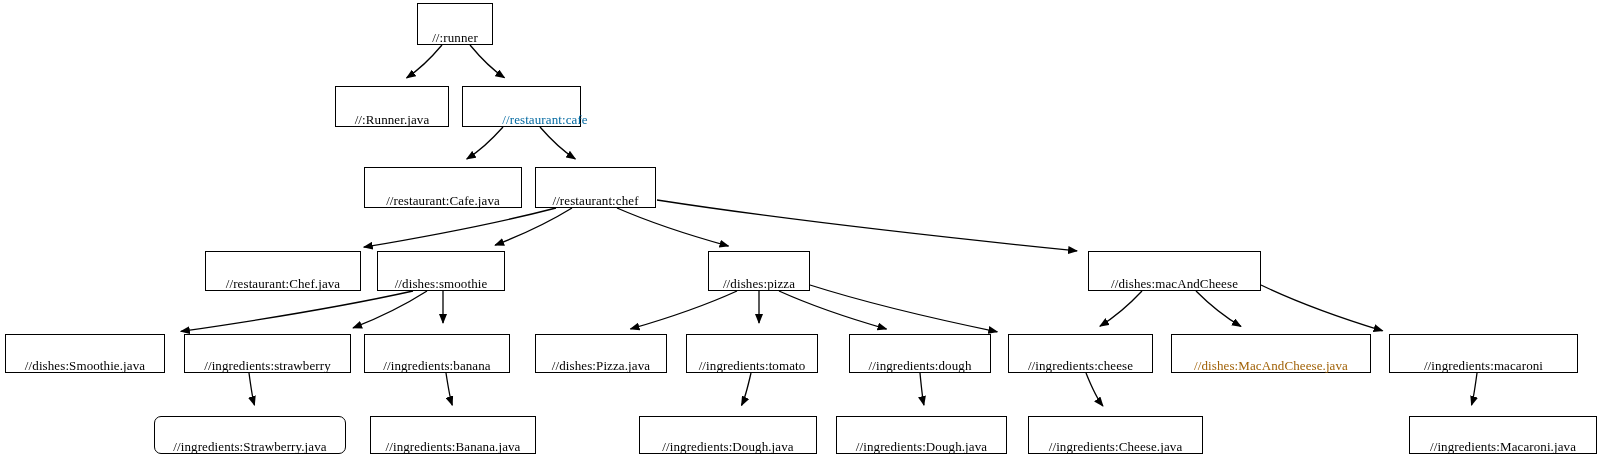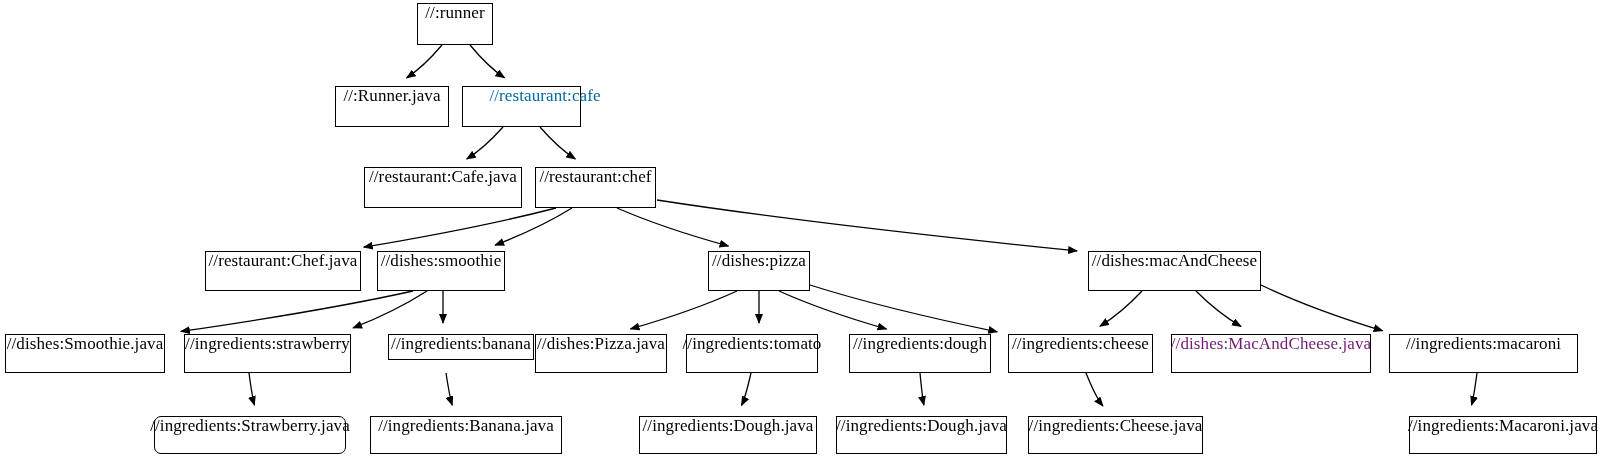--- a/index.html
+++ b/index.html
@@ -22,25 +22,25 @@
     width: 1600px;
     height: 468px;
     pointer-events: none;
   }
   .node {
     position: absolute;
     box-sizing: border-box;
     border: 1px solid #000000;
     background: #ffffff;
     display: flex;
-    align-items: flex-start;
+    align-items: flex-end;
     justify-content: center;
     white-space: nowrap;
     color: #000000;
-    font-size: 17px;
+    font-size: 13px;
     line-height: 1;
     letter-spacing: 0.1px;
     z-index: 2;
   }
   .node-label {
     pointer-events: none;
   }
 </style>
 </head>
 <body>
@@ -108,45 +108,45 @@
       </div>
       <div class="node" style="left: 1088px; top: 251px; width: 173px; height: 40px; background: rgb(255, 255, 255); border-color: rgb(0, 0, 0);">
         <span class="node-label" style="color: rgb(0, 0, 0);">//dishes:macAndCheese</span>
       </div>
       <div class="node" style="left: 5px; top: 334px; width: 160px; height: 39px; background: rgb(255, 255, 255); border-color: rgb(0, 0, 0);">
         <span class="node-label" style="color: rgb(0, 0, 0);">//dishes:Smoothie.java</span>
       </div>
       <div class="node" style="left: 184px; top: 334px; width: 167px; height: 39px; background: rgb(255, 255, 255); border-color: rgb(0, 0, 0);">
         <span class="node-label" style="color: rgb(0, 0, 0);">//ingredients:strawberry</span>
       </div>
-      <div class="node" style="left: 388px; top: 334px; width: 146px; height: 26px; background: rgb(255, 255, 255); border-color: rgb(0, 0, 0);">
+      <div class="node" style="left: 364px; top: 334px; width: 146px; height: 39px; background: rgb(255, 255, 255); border-color: rgb(0, 0, 0);">
         <span class="node-label" style="color: rgb(0, 0, 0);">//ingredients:banana</span>
       </div>
       <div class="node" style="left: 535px; top: 334px; width: 132px; height: 39px; background: rgb(255, 255, 255); border-color: rgb(0, 0, 0);">
         <span class="node-label" style="color: rgb(0, 0, 0);">//dishes:Pizza.java</span>
       </div>
       <div class="node" style="left: 686px; top: 334px; width: 132px; height: 39px; background: rgb(255, 255, 255); border-color: rgb(0, 0, 0);">
         <span class="node-label" style="color: rgb(0, 0, 0);">//ingredients:tomato</span>
       </div>
       <div class="node" style="left: 849px; top: 334px; width: 142px; height: 39px; background: rgb(255, 255, 255); border-color: rgb(0, 0, 0);">
         <span class="node-label" style="color: rgb(0, 0, 0);">//ingredients:dough</span>
       </div>
       <div class="node" style="left: 1008px; top: 334px; width: 145px; height: 39px; background: rgb(255, 255, 255); border-color: rgb(0, 0, 0);">
         <span class="node-label" style="color: rgb(0, 0, 0);">//ingredients:cheese</span>
       </div>
       <div class="node" style="left: 1171px; top: 334px; width: 200px; height: 39px; background: rgb(255, 255, 255); border-color: rgb(0, 0, 0);">
-        <span class="node-label" style="color: #701a75;">//dishes:MacAndCheese.java</span>
+        <span class="node-label" style="color: #a16207;">//dishes:MacAndCheese.java</span>
       </div>
       <div class="node" style="left: 1389px; top: 334px; width: 189px; height: 39px; background: rgb(255, 255, 255); border-color: rgb(0, 0, 0);">
         <span class="node-label" style="color: rgb(0, 0, 0);">//ingredients:macaroni</span>
       </div>
       <div class="node" style="left: 154px; top: 416px; width: 192px; height: 38px; background: rgb(255, 255, 255); border-color: rgb(0, 0, 0); border-radius: 7px;">
         <span class="node-label" style="color: rgb(0, 0, 0);">//ingredients:Strawberry.java</span>
       </div>
-      <div class="node" style="left: 370px; top: 416px; width: 192px; height: 38px; background: rgb(255, 255, 255); border-color: rgb(0, 0, 0);">
+      <div class="node" style="left: 370px; top: 416px; width: 166px; height: 38px; background: rgb(255, 255, 255); border-color: rgb(0, 0, 0);">
         <span class="node-label" style="color: rgb(0, 0, 0);">//ingredients:Banana.java</span>
       </div>
       <div class="node" style="left: 639px; top: 416px; width: 178px; height: 38px; background: rgb(255, 255, 255); border-color: rgb(0, 0, 0);">
         <span class="node-label" style="color: rgb(0, 0, 0);">//ingredients:Dough.java</span>
       </div>
       <div class="node" style="left: 836px; top: 416px; width: 171px; height: 38px; background: rgb(255, 255, 255); border-color: rgb(0, 0, 0);">
         <span class="node-label" style="color: rgb(0, 0, 0);">//ingredients:Dough.java</span>
       </div>
       <div class="node" style="left: 1028px; top: 416px; width: 175px; height: 38px; background: rgb(255, 255, 255); border-color: rgb(0, 0, 0);">
         <span class="node-label" style="color: rgb(0, 0, 0);">//ingredients:Cheese.java</span>

